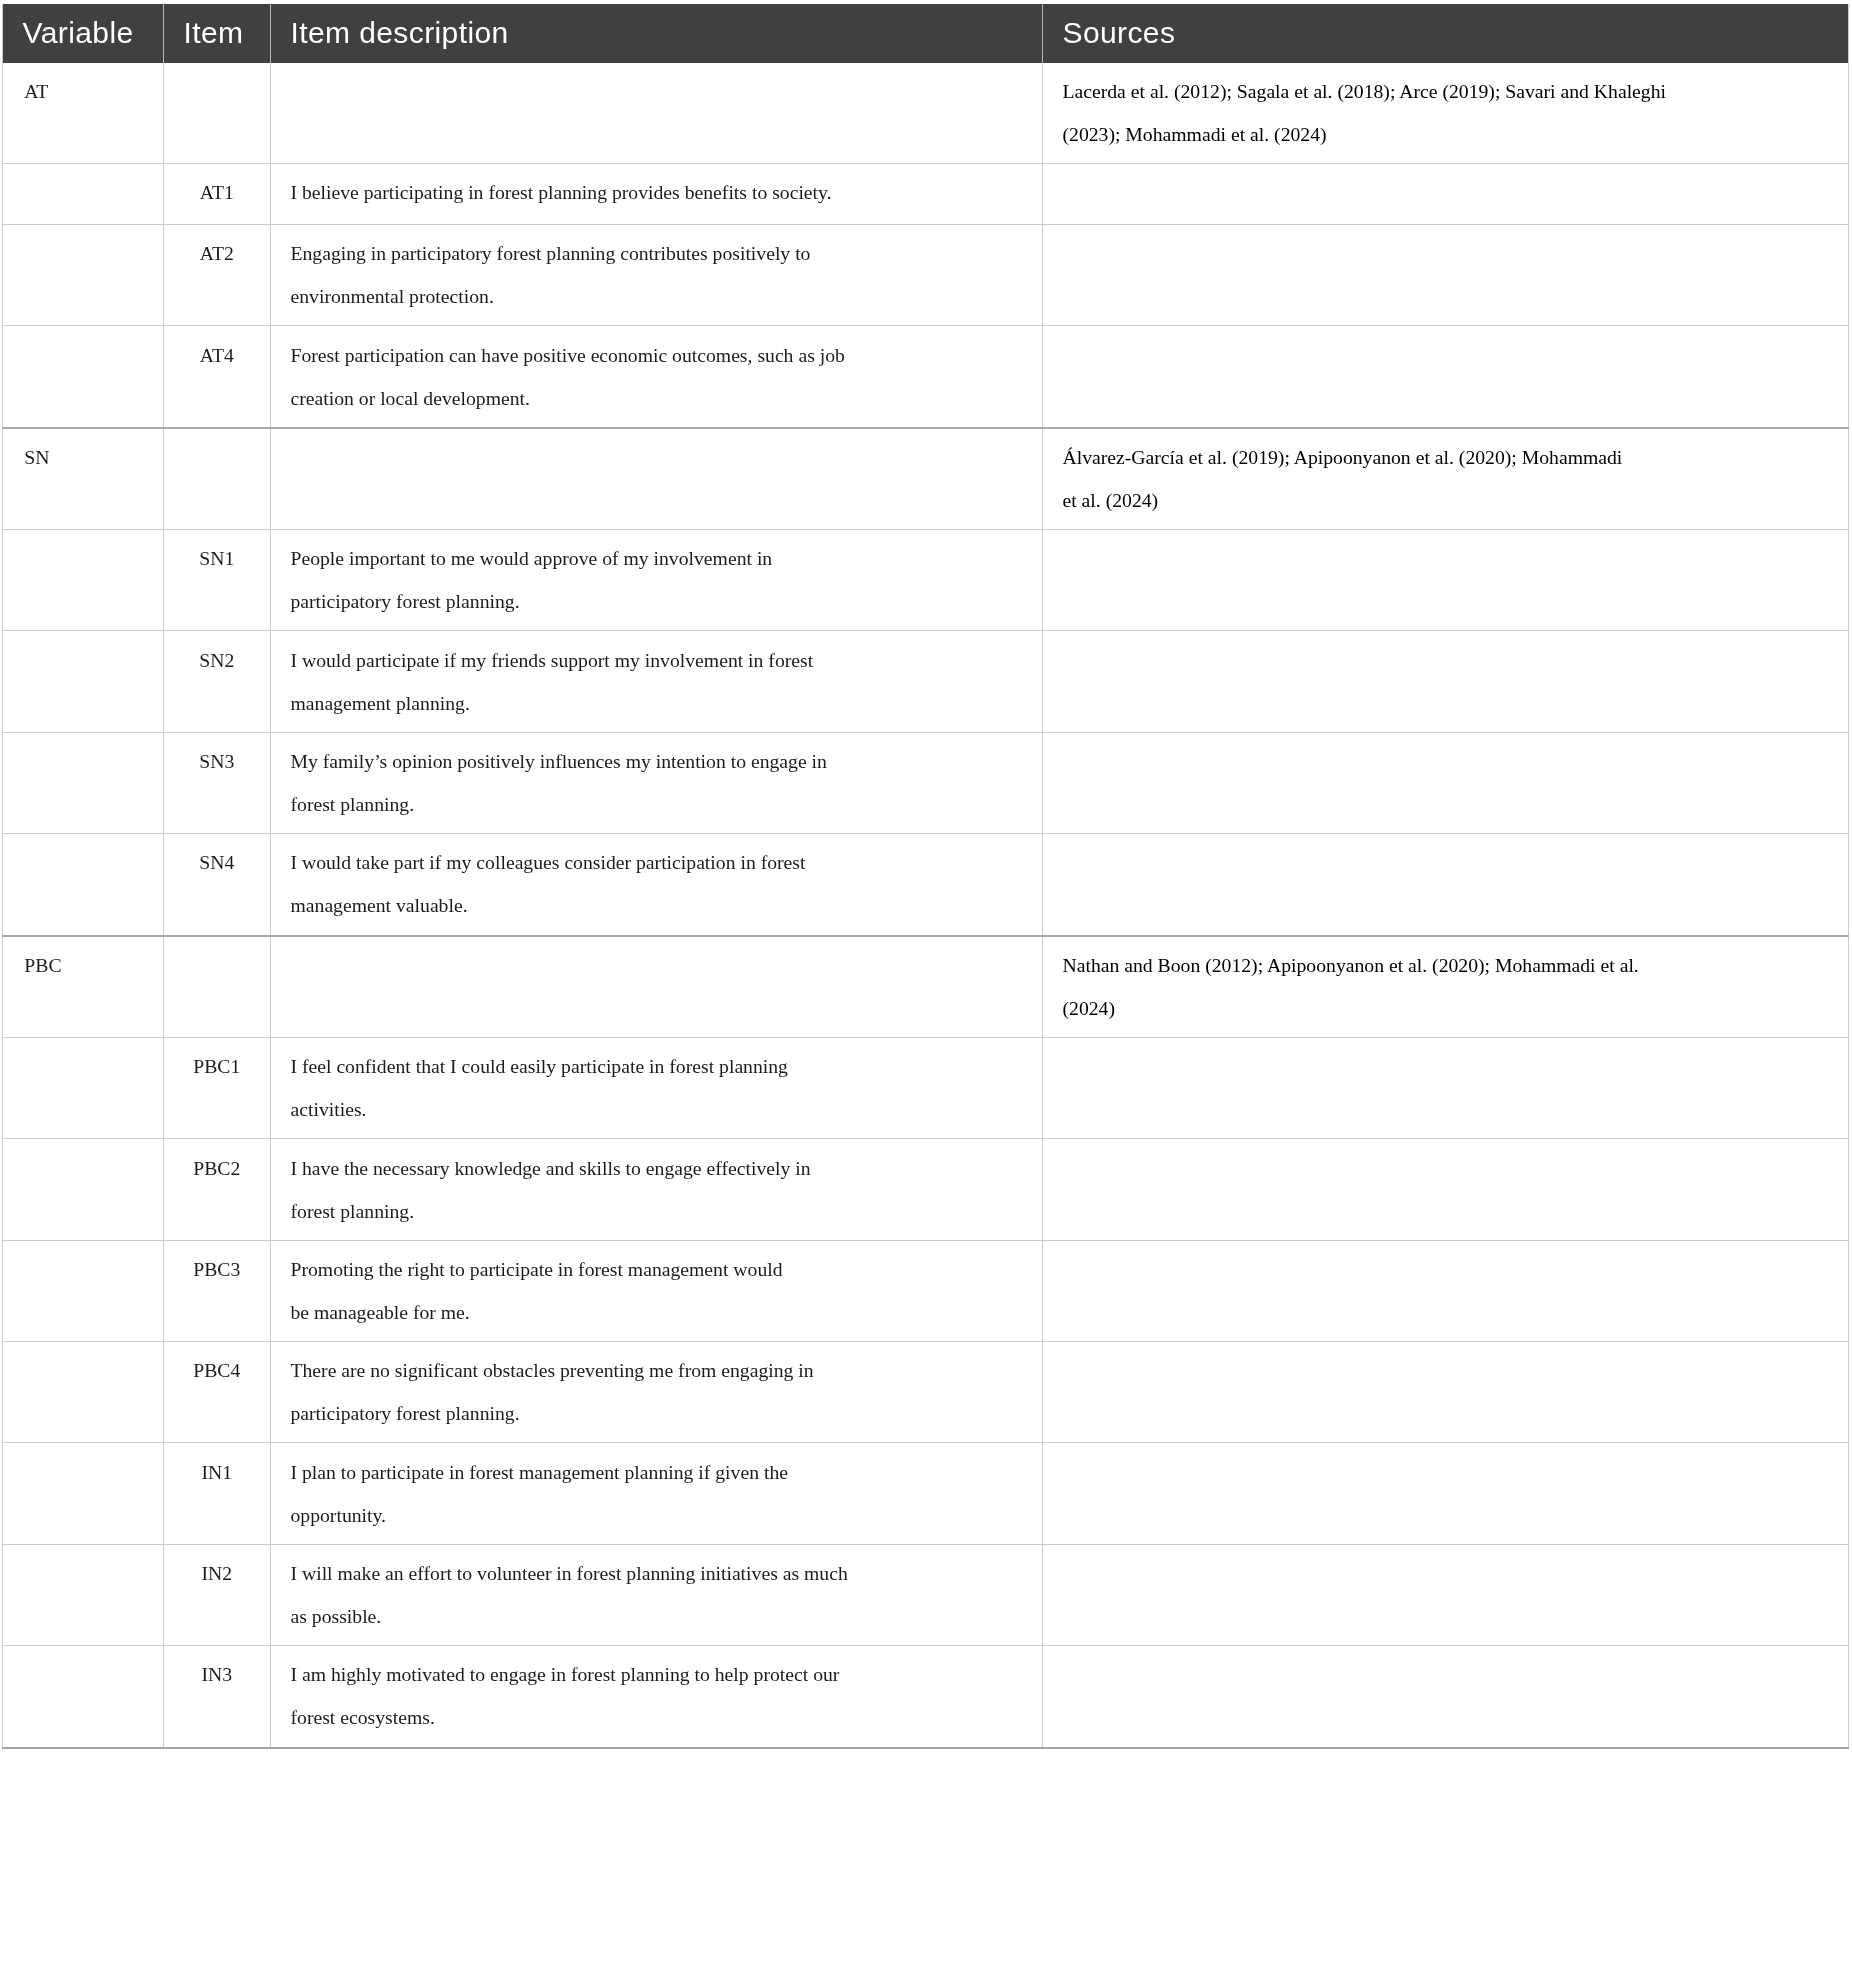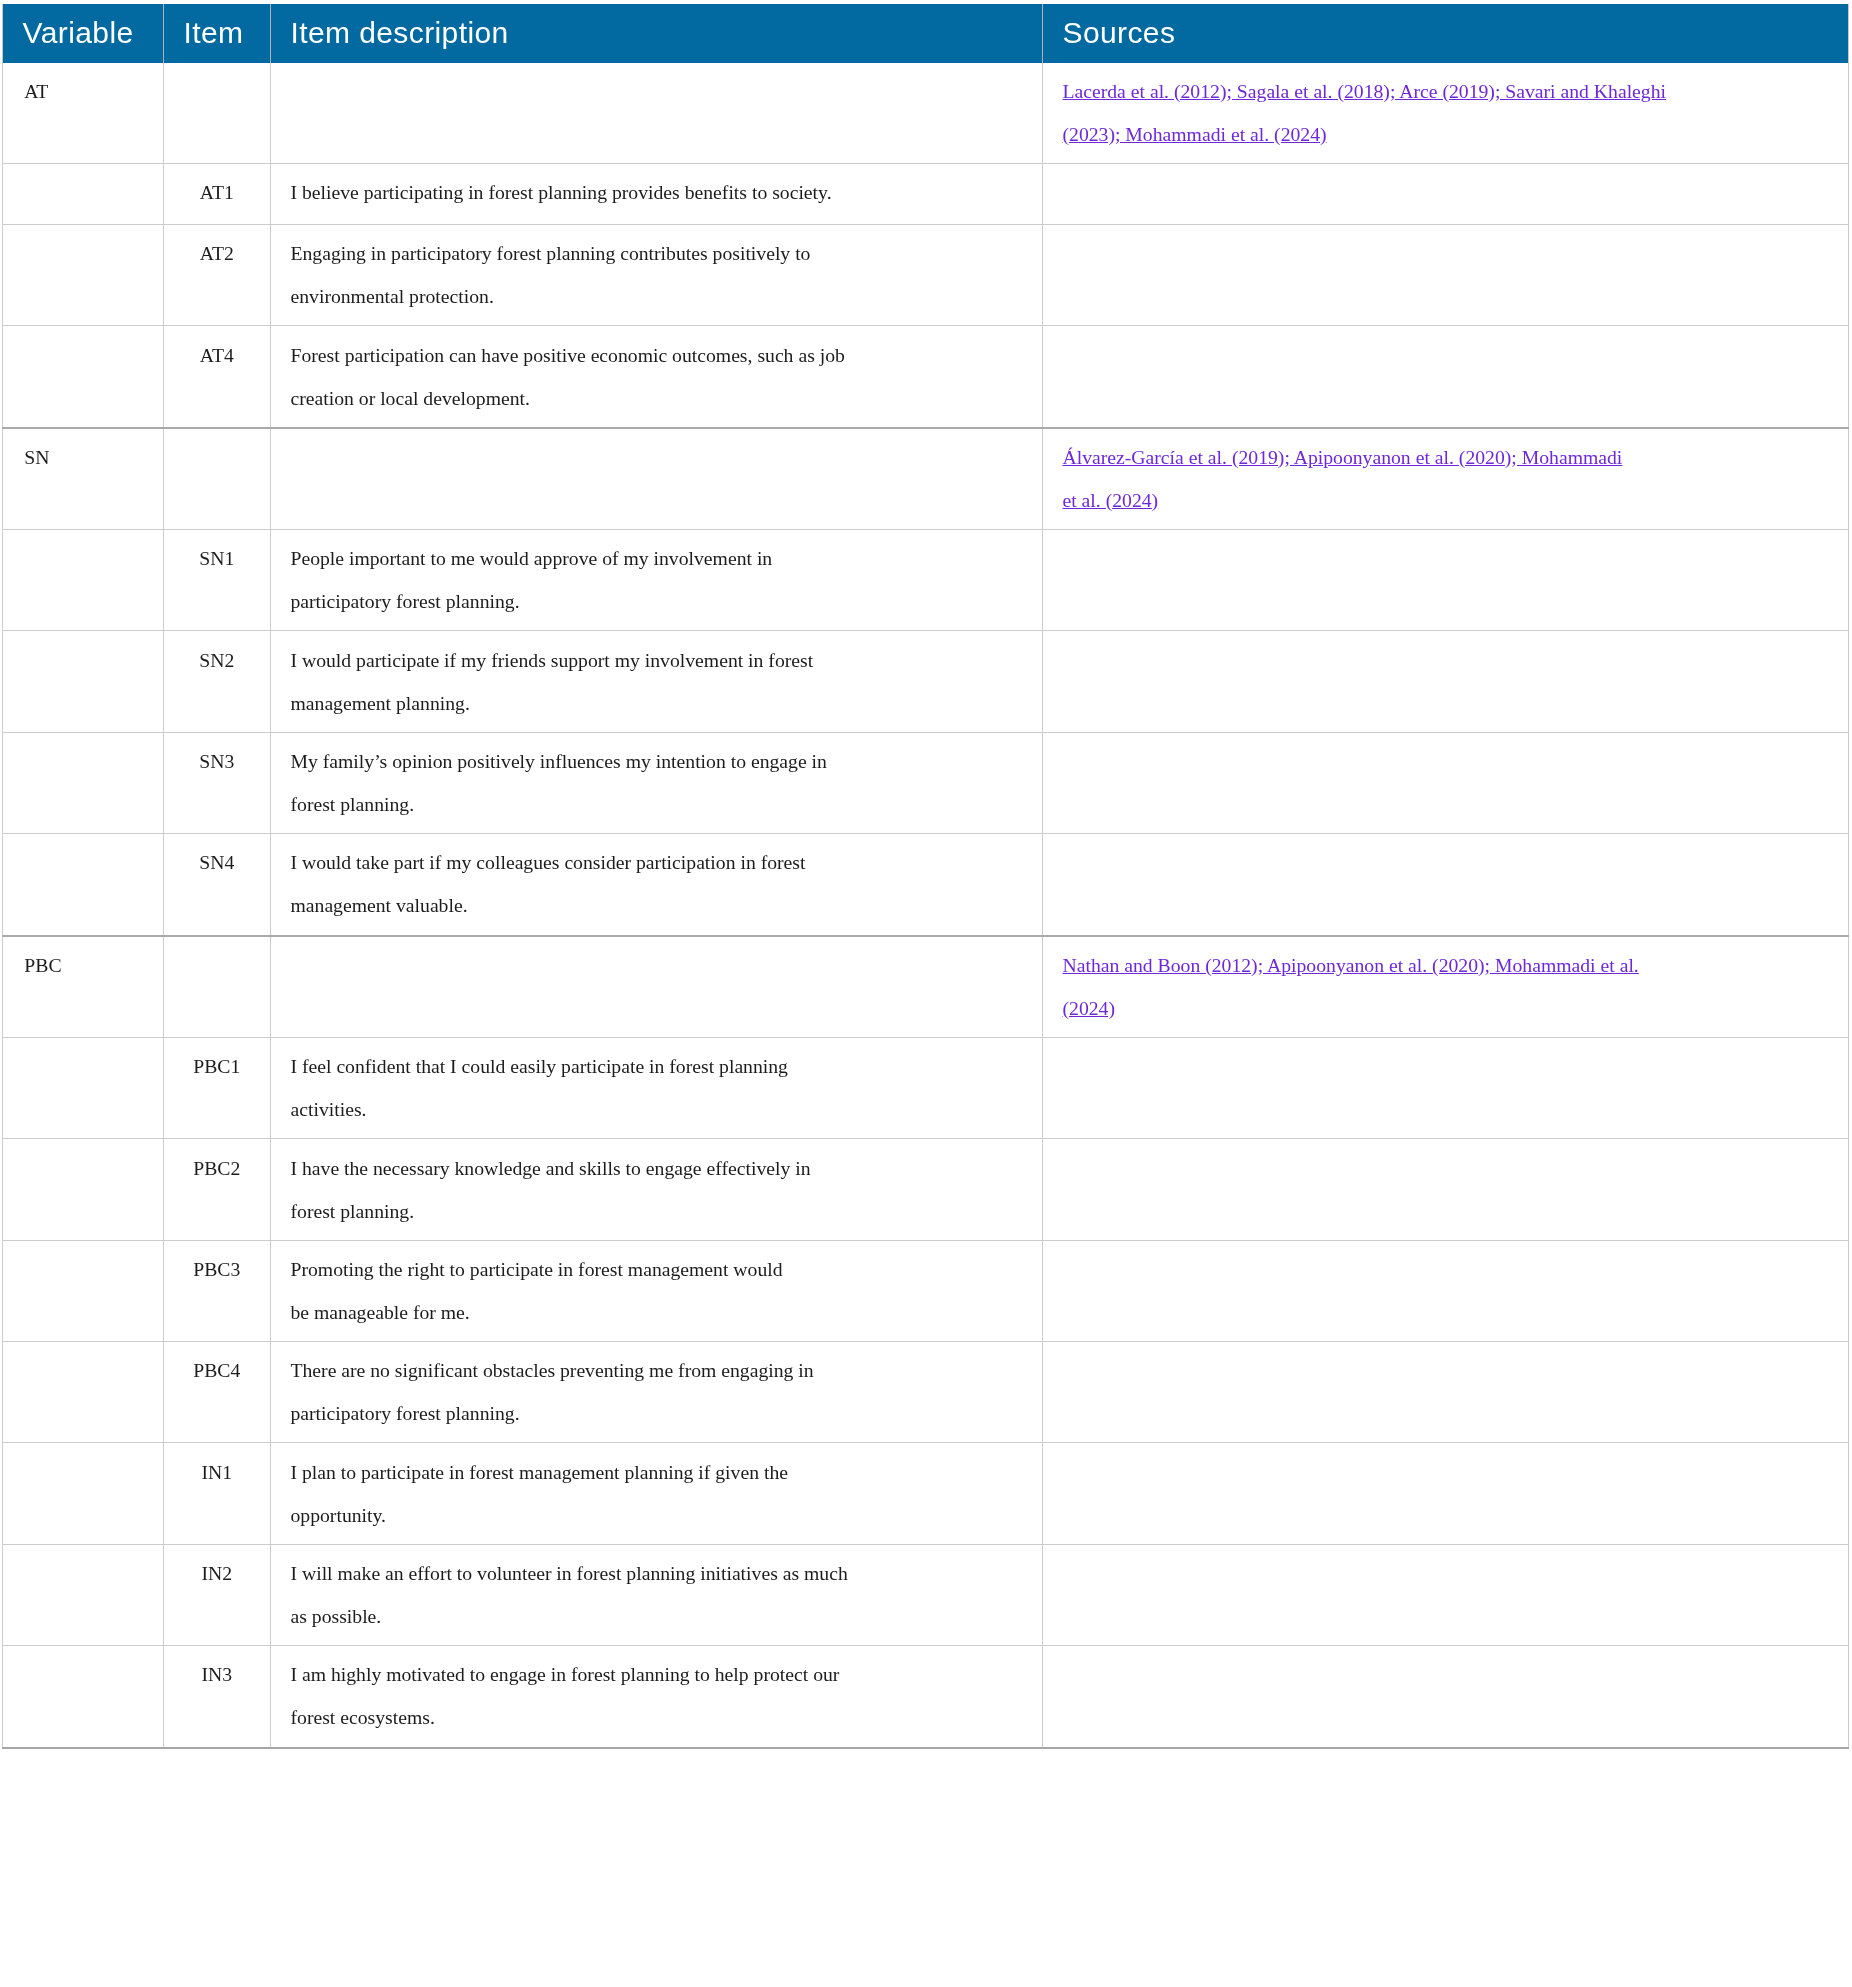--- a/index.html
+++ b/index.html
@@ -21,21 +21,21 @@
     border-left: 0.9px solid #c9c9c9;
     border-right: 0.9px solid #c9c9c9;
     border-bottom: 2.7px solid #a6a6a6;
   }
   col.c-variable { width: 161px; }
   col.c-item     { width: 107px; }
   col.c-desc     { width: 772px; }
   col.c-sources  { width: 806px; }
 
   thead th {
-    background: #0369a1;
+    background: #404040;
     color: #ffffff;
     font-family: "Liberation Sans", sans-serif;
     font-size: 30px;
     font-weight: 400;
     letter-spacing: 0.4px;
     text-align: left;
     vertical-align: middle;
     height: 59px;
     padding: 0 9px 0 19.7px;
     border-right: 0.9px solid #b2b2b2;
@@ -51,21 +51,21 @@
     color: #1c1c1c;
     white-space: pre-line;
     overflow: hidden;
   }
   tbody td.col-variable { padding-left: 21.5px; }
   tbody td.col-item {
     text-align: center;
     padding-left: 3.6px;
     padding-right: 3.6px;
   }
-  tbody td.col-sources { color: #6d28d9; text-decoration: underline; }
+  tbody td.col-sources { color: #000000; }
   tbody tr.group-start td { border-top: 2.7px solid #a9a9a9; margin-left: 36px; }
   tbody tr:first-child td { border-top: none; }
 </style>
 </head>
 <body>
 
 <div>
   <table class="items-table">
     <colgroup>
       <col class="c-variable">

